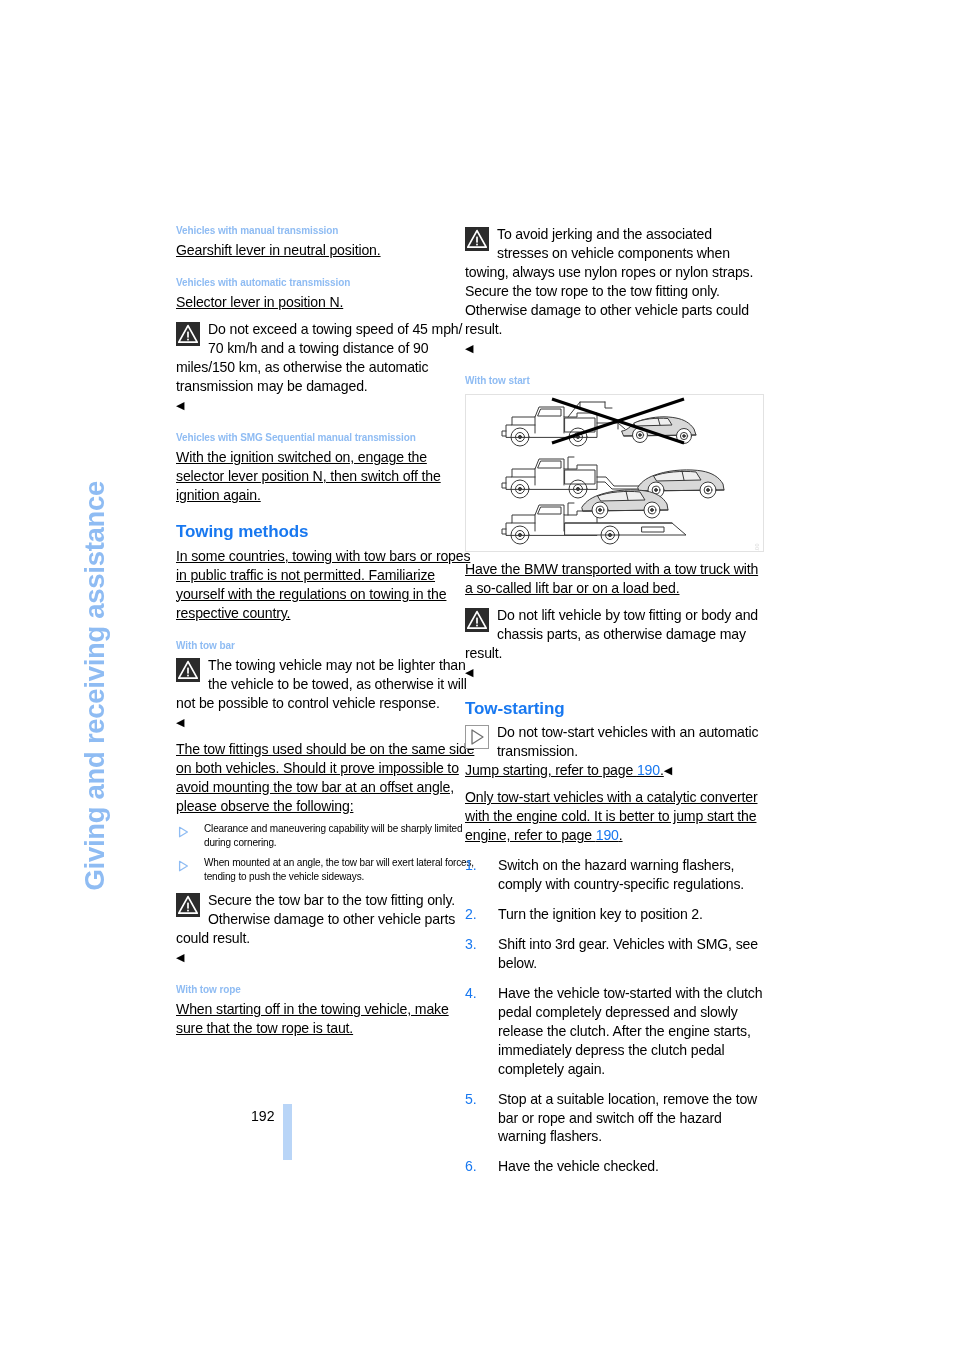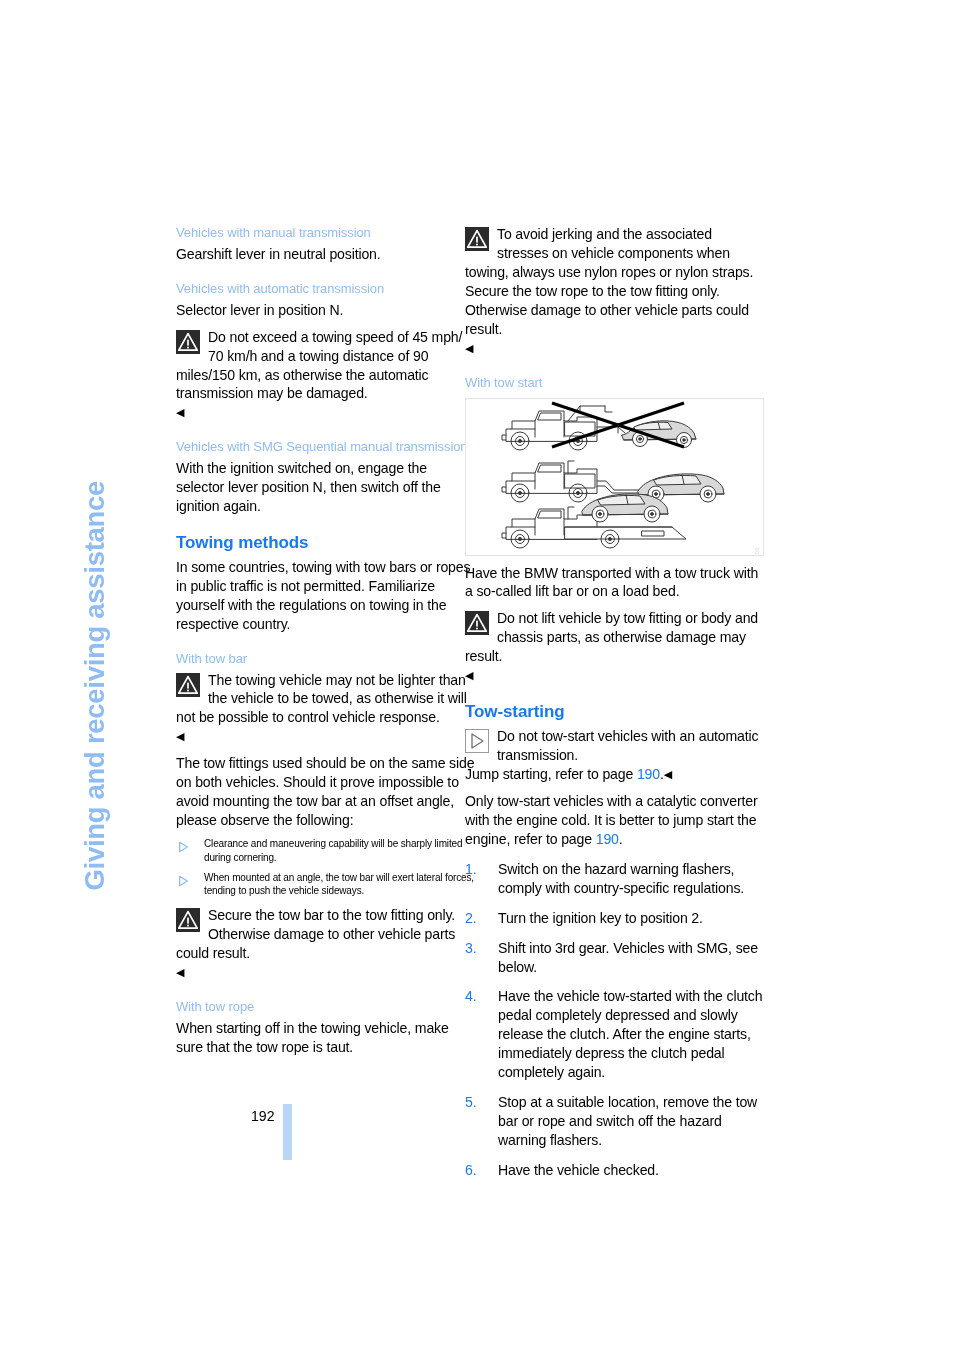--- a/index.html
+++ b/index.html
@@ -59,32 +59,33 @@
   
   .h-major {
     font-size: 17px;
     font-weight: bold;
     color: #1878f0;
     line-height: 1.22;
     margin-bottom: 4px;
     letter-spacing: -0.1px;
   }
   .h-sub {
-    font-size: 13px;
-    font-weight: normal;
+    font-size: 10px;
+    font-weight: bold;
     color: #8fbcf3;
     line-height: 1.22;
     margin-bottom: 4px;
     letter-spacing: -0.1px;
   }
   p.body {
     font-size: 14.1px;
     line-height: 1.345;
     color: #000;
     letter-spacing: -0.15px;
+    text-decoration: underline;
   }
   .gap-sm { margin-top: 8px; }
   .gap-md { margin-top: 17px; }
 
   .link { color: #1878f0; }
 
   
   .endmark {
     display: inline-block;
     font-size: 11px;

